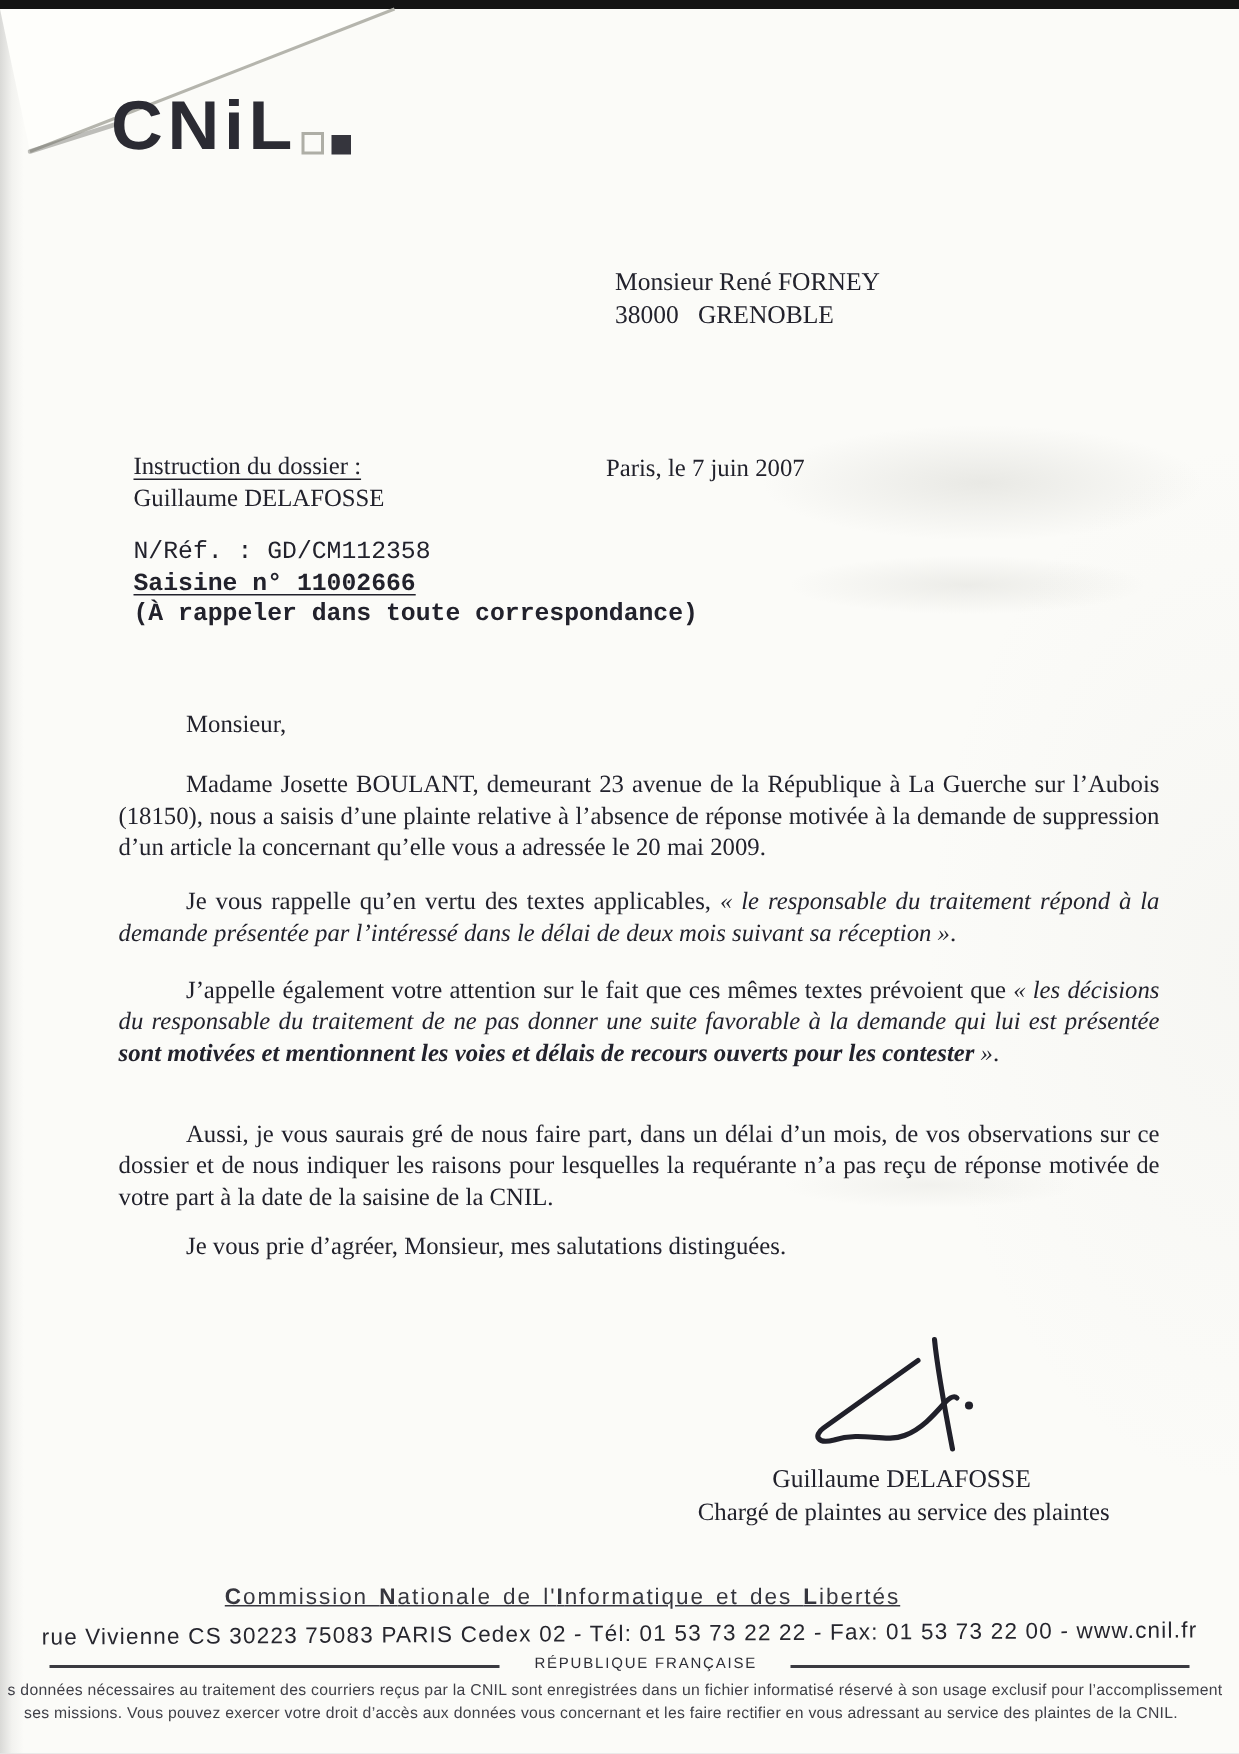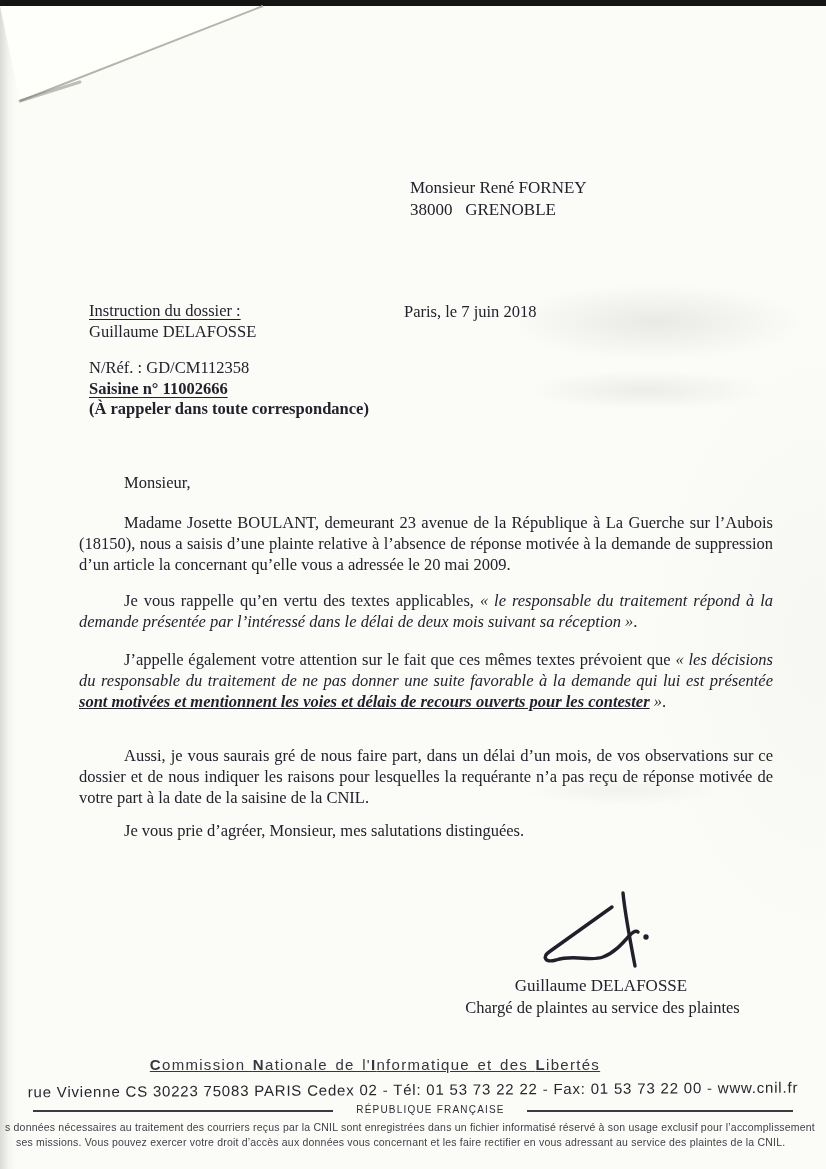--- a/index.html
+++ b/index.html
@@ -26,21 +26,21 @@
   .sq-outline{display:inline-block;width:11px;height:11px;border:2.5px solid #aeaea6;margin:0 0 3px 8px;}
   .sq-filled{display:inline-block;width:13px;height:13px;background:#35353d;margin:0 0 3px 5px;}
   .serif-17{font-size:17px;line-height:21.5px;}
   .serif-165{font-size:16.5px;line-height:21px;}
   .addr div{white-space:pre-wrap;}
   .u{text-decoration:underline;text-underline-offset:3px;}
   .b{font-weight:700;}
   .para{left:79px;width:694px;font-size:16.5px;line-height:21px;text-align:justify;text-indent:45px;margin:0;}
   .run-n{font-style:normal;}
   .run-i{font-style:italic;}
-  .run-bi{font-style:italic;font-weight:700;text-decoration:underline;}
+  .run-bi{font-style:italic;font-weight:700;}
   .run-b{font-weight:700;}
   .sans{font-family:"Liberation Sans","DejaVu Sans",sans-serif;}
   .brand{font-size:15px;letter-spacing:1.3px;word-spacing:2px;color:#36363e;text-align:center;}
   .addr-line{font-size:15px;letter-spacing:0.8px;color:#26262e;text-align:center;transform:rotate(-0.35deg);}
   .rep-label{font-size:10px;letter-spacing:1.2px;color:#2e2e36;text-align:center;}
   .rep-rule{border-top:2px solid #3a3a40;height:0;}
   .legal{font-size:10.5px;letter-spacing:0.2px;color:#3f3f47;white-space:nowrap;}
   .center{text-align:center;}
 </style>
 </head>
@@ -48,34 +48,39 @@
 
 <div class="page">
 
   <div class="abs top-strip"></div>
   <svg class="abs" style="left:0;top:0;" width="826" height="130">
     <polygon points="0,6 263,6 20,101" fill="#fefefb"></polygon>
     <line x1="263" y1="6" x2="20" y2="101" stroke="#b5b5ad" stroke-width="2"></line>
     <line x1="20" y1="101" x2="80" y2="82" stroke="#74746d" stroke-width="3" stroke-linecap="round" opacity="0.45"></line>
   </svg>
 
+  <div class="abs logo-wrap" style="left:74px;top:60px;">
+    <span class="logo-text">CNiL</span>
+    <span class="sq-outline"></span>
+    <span class="sq-filled"></span>
+  </div>
 
   <div class="abs serif-17 addr" style="left:410px;top:177px;">
       <div>Monsieur René FORNEY</div>
       <div>38000&nbsp;&nbsp; GRENOBLE</div>
     </div>
 
   <div class="abs serif-165" style="left:89px;top:300px;">
     <div><span class="u">Instruction du dossier :</span></div>
     <div>Guillaume DELAFOSSE</div>
   </div>
 
-  <div class="abs serif-165" style="left:404px;top:301px;">Paris, le 7 juin 2018</div>
+  <div class="abs serif-165" style="left:404px;top:301px;">Paris, le 7 juin 2007</div>
 
-  <div class="abs serif-165" style="left:89px;top:358px;line-height:20.5px;">
+  <div class="abs serif-165" style="left:89px;top:358px;line-height:20.5px;font-family:Liberation Mono, monospace;">
     <div>N/Réf. : GD/CM112358</div>
     <div><span class="b u">Saisine n° 11002666</span></div>
     <div class="b">(À rappeler dans toute correspondance)</div>
   </div>
 
   <p class="abs para" style="top:472px;">Monsieur,</p>
   <p class="abs para" style="top:512px;"><span class="run-n">Madame Josette BOULANT, demeurant 23 avenue de la République à La Guerche sur l’Aubois (18150), nous a saisis d’une plainte relative à l’absence de réponse motivée à la demande de suppression d’un article la concernant qu’elle vous a adressée le 20 mai 2009.</span></p>
   <p class="abs para" style="top:590px;"><span class="run-n">Je vous rappelle qu’en vertu des textes applicables, </span><span class="run-i">« le responsable du traitement répond à la demande présentée par l’intéressé dans le délai de deux mois suivant sa réception »</span><span class="run-n">.</span></p>
   <p class="abs para" style="top:649px;"><span class="run-n">J’appelle également votre attention sur le fait que ces mêmes textes prévoient que </span><span class="run-i">« les décisions du responsable du traitement de ne pas donner une suite favorable à la demande qui lui est présentée </span><span class="run-bi">sont motivées et mentionnent les voies et délais de recours ouverts pour les contester</span><span class="run-i"> »</span><span class="run-n">.</span></p>
   <p class="abs para" style="top:745px;"><span class="run-n">Aussi, je vous saurais gré de nous faire part, dans un délai d’un mois, de vos observations sur ce dossier et de nous indiquer les raisons pour lesquelles la requérante n’a pas reçu de réponse motivée de votre part à la date de la saisine de la CNIL.</span></p>

